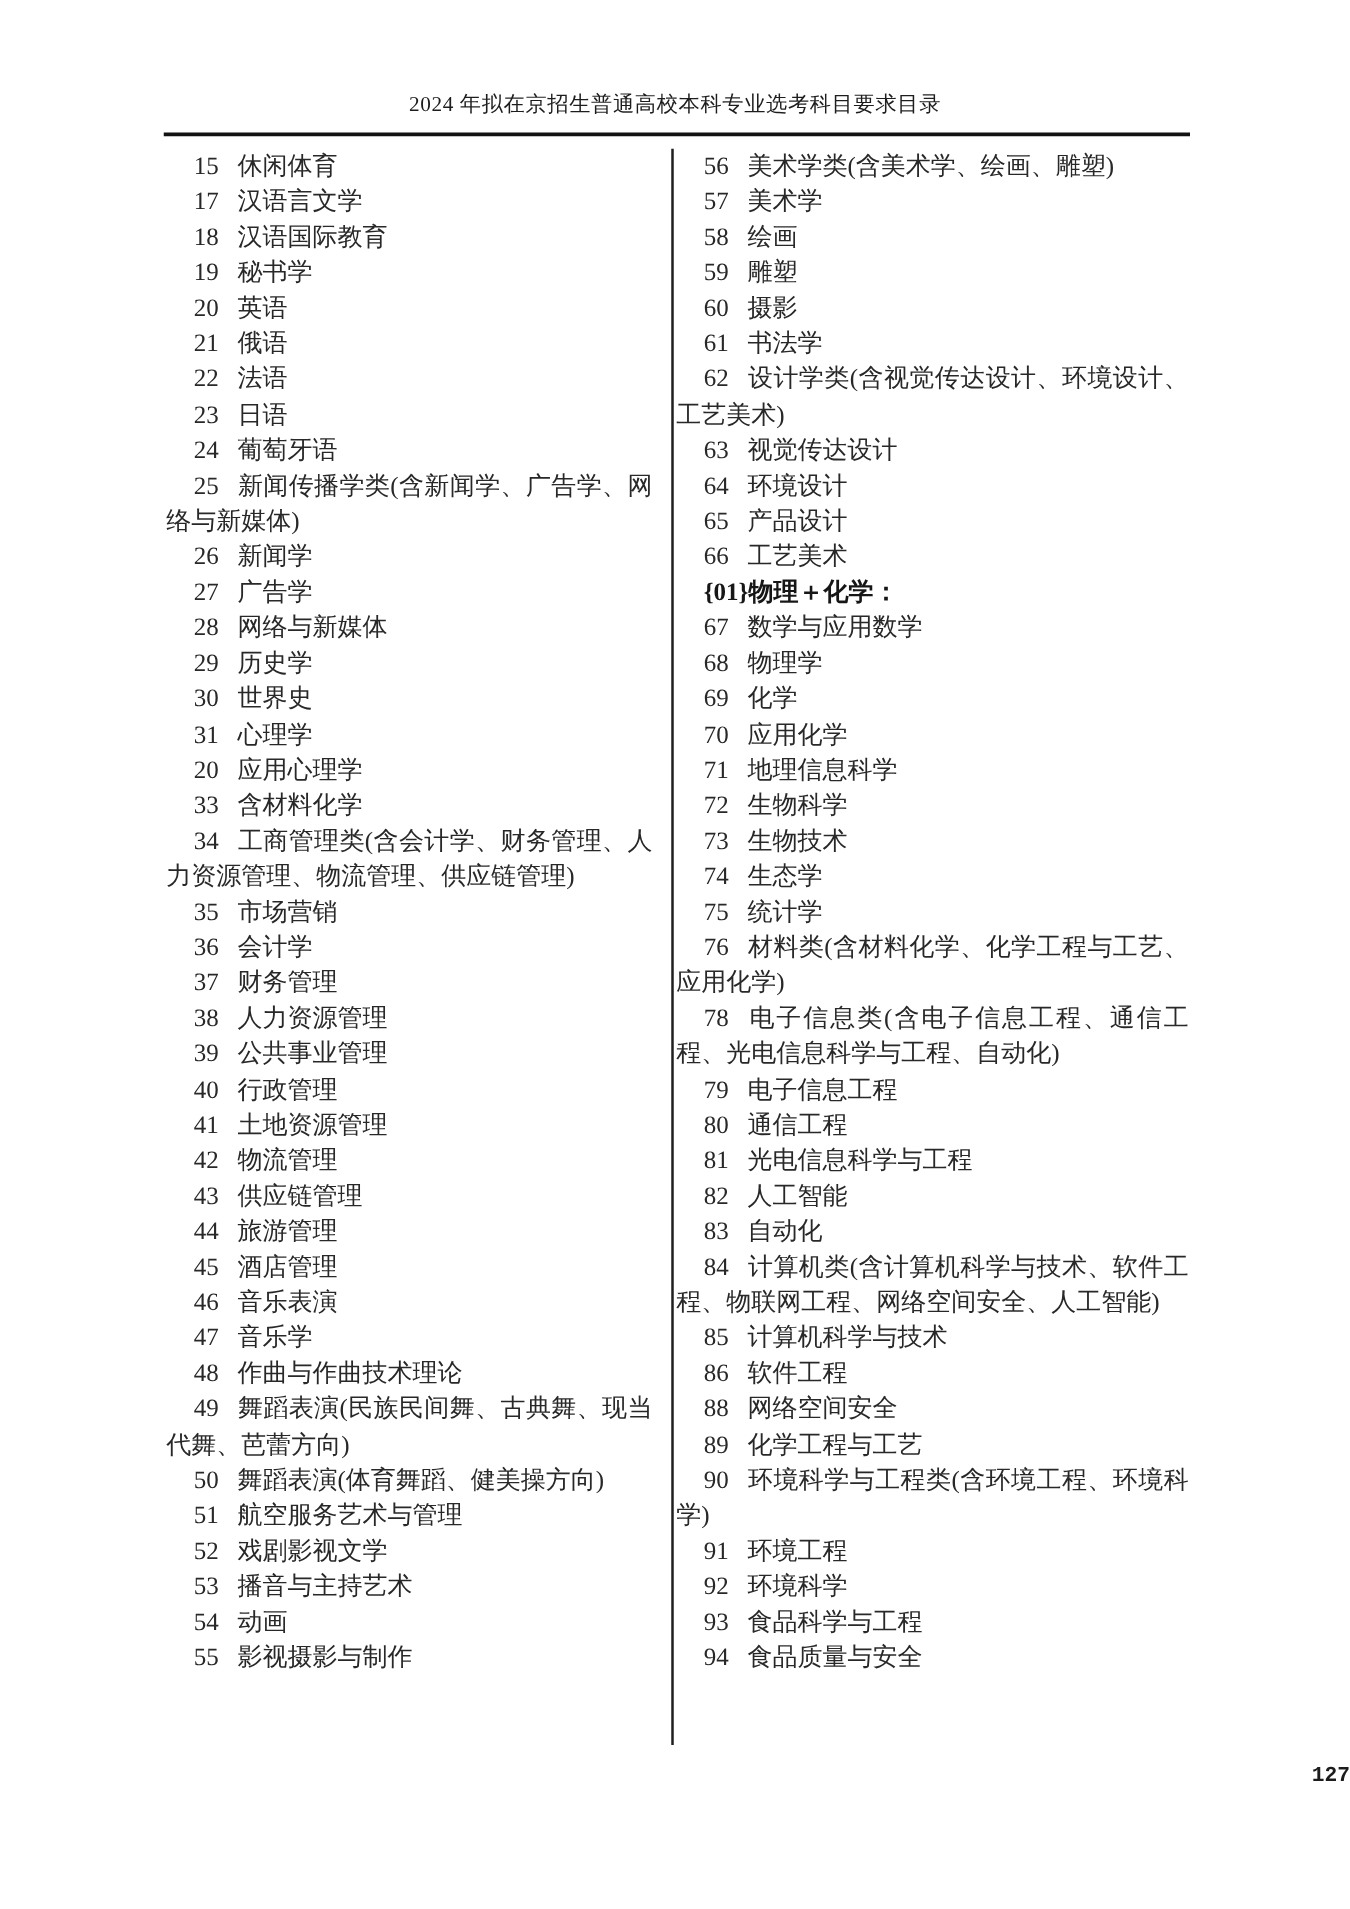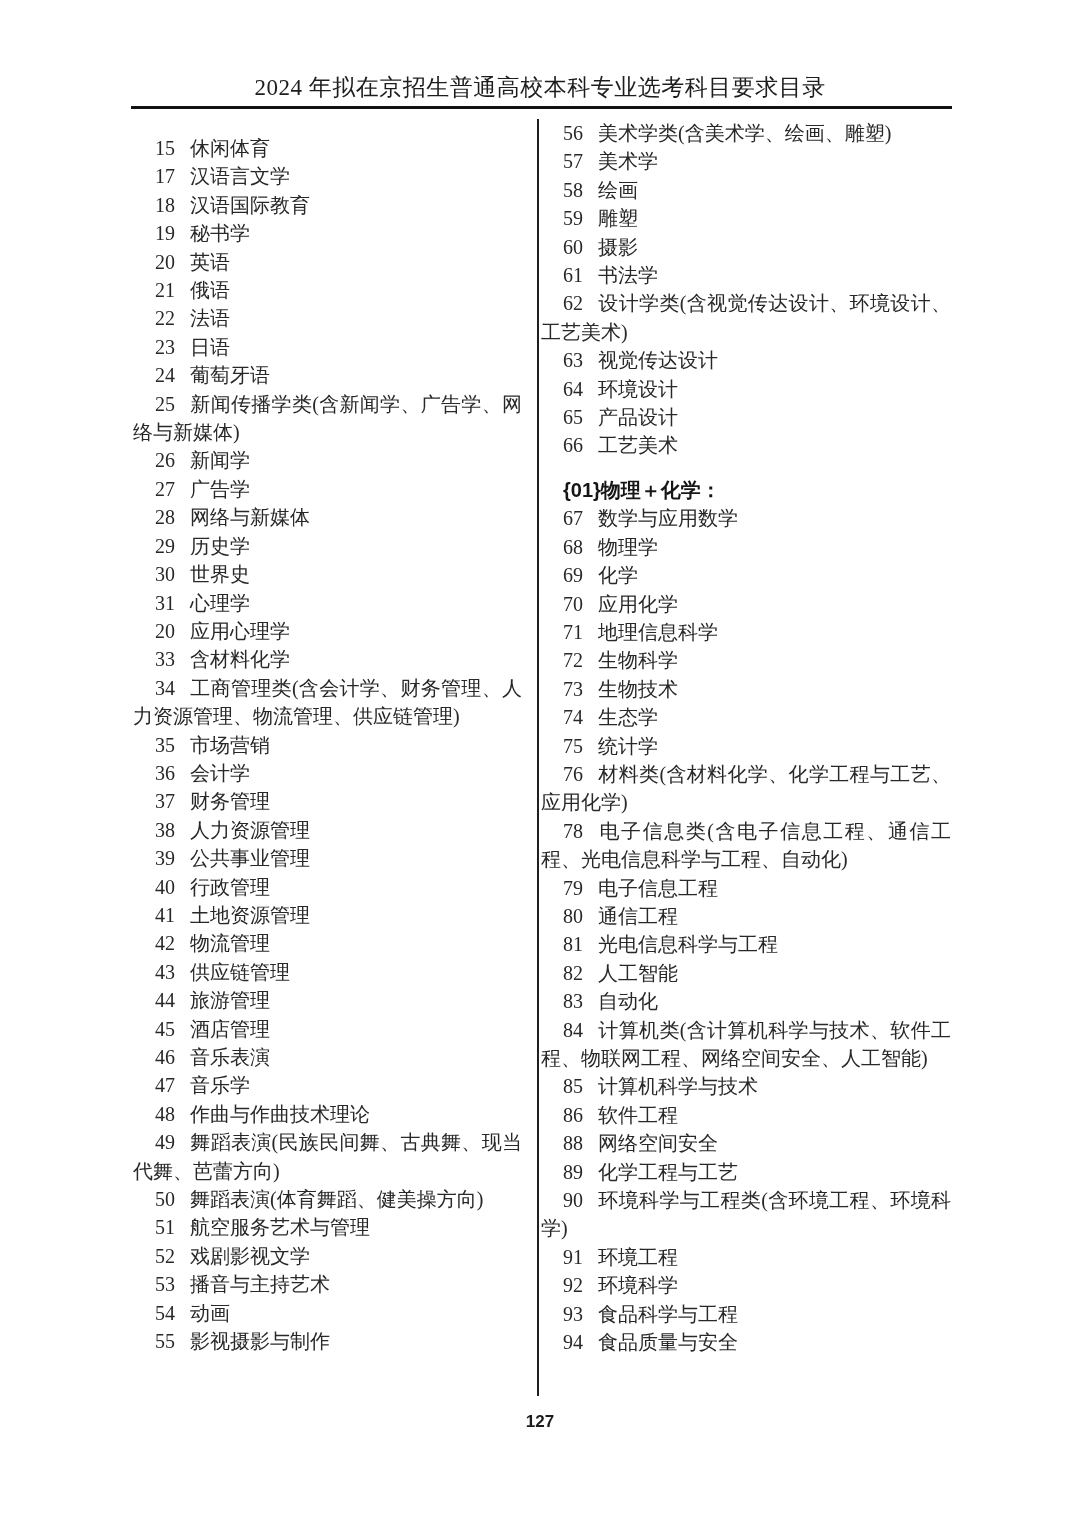--- a/index.html
+++ b/index.html
@@ -9,62 +9,61 @@
     font-family:"Liberation Serif","DejaVu Serif",serif;
     color:#262626;
     overflow:hidden;
     position:relative;
   }
   .page { position:absolute; inset:0; width:1080px; height:1527px; }
 
   .doc-title {
     position:absolute; top:72px; left:0; right:0;
     text-align:center;
-    font-size:23px; font-weight:400; letter-spacing:0.5px;
+    font-size:17px; font-weight:400; letter-spacing:0.5px;
     color:#1d1d1d;
     margin:0;
   }
   .header-rule {
     position:absolute; top:106px; left:131px;
     width:821px; height:3px;
     background:#121212;
   }
 
   .columns {
     position:absolute; top:119px; left:133px;
     width:818px;
     display:flex; align-items:flex-start;
   }
   .column { font-size:20px; line-height:28.4px; color:#282828; }
-  .column.left  { width:389px;margin-top:15px; }
+  .column.left  { width:389px; }
   .column.right { width:410px; }
   .col-divider {
     width:2px; height:1277px;
     background:#1f1f1f;
     margin-left:15px; margin-right:2px;
     flex:none;
   }
 
   .item {
     margin:0;
     text-indent:22px;
     text-align:justify;
   }
   .item .num { margin-right:15px; }
   .item.heading {
     font-weight:bold;
     color:#161616;
-    font-family:Liberation Sans, sans-serif;
-    margin-top:16px;
+    font-family:Liberation Serif, serif;
   }
 
   .page-number {
     position:absolute; top:1412px; left:0; right:0;
-    text-align:center;
-    font-family:Liberation Sans, sans-serif;
+    text-align:right;
+    font-family:Liberation Mono, monospace;
     font-size:17px; font-weight:700; color:#1c1c1c;
   }
 </style>
 </head>
 <body>
 
 <div class="page">
 
   <h1 class="doc-title">2024 年拟在京招生普通高校本科专业选考科目要求目录</h1>
 

